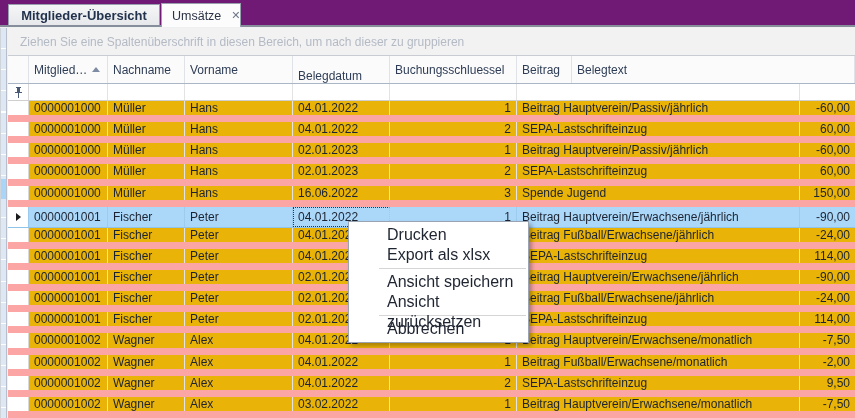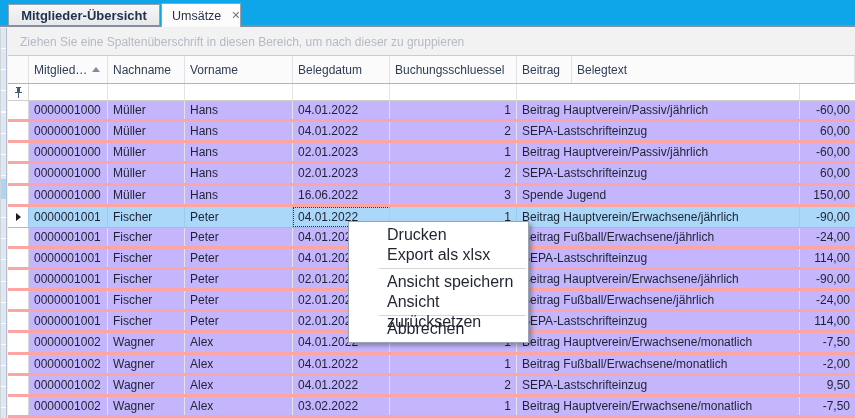--- a/index.html
+++ b/index.html
@@ -3,21 +3,21 @@
 <meta charset="utf-8">
 <style>
   * { box-sizing: border-box; margin: 0; padding: 0; }
   html,body { width:855px; height:418px; overflow:hidden; }
   body {
     font-family: "Liberation Sans", "DejaVu Sans", sans-serif;
     background:#eef0f1; position:relative; font-size:12px; color:#1c2433;
   }
 
   
-  .tabbar { position:absolute; left:0; top:0; width:855px; height:27px; background:#0ea5e9; }
+  .tabbar { position:absolute; left:0; top:0; width:855px; height:27px; background:#701a75; }
   .tabline { position:absolute; left:0; top:25px; width:855px; height:2px; background:#868e9c; }
   .tab { position:absolute; top:4px; height:21px; display:flex; align-items:center;
          border:1px solid #9aa1ae; border-bottom:none; padding:0 10px; cursor:default; }
   .tab-inactive { left:8px; width:152px; background:linear-gradient(#f6f6f7,#e6e8eb);
                   font-weight:bold; font-size:13px; color:#22324d; justify-content:center; }
   .tab-active { left:161px; width:80px; background:#fcfcfd; top:3px; height:24px; z-index:3;
                 font-size:12.5px; color:#2a3245; justify-content:space-between; }
   .tab-close { color:#6e7888; font-weight:bold; font-size:11px; margin-left:10px; cursor:pointer; }
 
   
@@ -42,21 +42,21 @@
   .hdr { height:28px; background:#fbfbfc; border-bottom:1px solid #aab6c6; color:#2e3d55; }
   .hdr .cell { border-right:1px solid #dfe2e7; }
   .sort-asc { width:0; height:0; margin-left:auto; margin-right:2px;
               border-left:4px solid transparent; border-right:4px solid transparent;
               border-bottom:5px solid #7d8ca3; }
   .ind { width:21px; flex:none; border-right:1px solid #d8d8d8; display:flex;
          align-items:center; justify-content:center; padding:0; }
 
   .filter-row { height:17px; background:#fff; border-bottom:1px solid #cfcfcf; }
 
-  .data-row { height:21.13px; border-bottom:3px solid #fca5a5; background:#c4b5fd; }
+  .data-row { height:21.13px; border-bottom:7px solid #fca5a5; background:#eab308; }
   .data-row.selected { background:#abd7f8; border-bottom:1px solid #8fc3ea; }
   .data-row.selected .cell { border-right-color:#9ccbee; }
   .data-row .ind { background:#fff; }
   .row-arrow { width:0; height:0; border-top:4px solid transparent; border-bottom:4px solid transparent;
                border-left:5px solid #1b1b1b; }
   .cell.focused { border:1px dotted #333; padding:0 4px; }
 
   
   .ctx-menu { position:absolute; left:348px; top:221px; width:181px; z-index:10;
     background:#ffffff; border:1px solid #9aa3b2; padding:3px 0;
@@ -92,21 +92,21 @@
   <div class="cell" style="width: 79px;">
         <span style="overflow: hidden; text-overflow: ellipsis;">Mitglieds-...</span>
         <span class="sort-asc"></span>
       </div>
       <div class="cell" style="width: 77px;">
         <span style="overflow: hidden; text-overflow: ellipsis;">Nachname</span>
       </div>
       <div class="cell" style="width: 108px;">
         <span style="overflow: hidden; text-overflow: ellipsis;">Vorname</span>
       </div>
-      <div class="cell" style="width: 97px;">
+      <div class="cell" style="width: 97px; align-items: flex-end;">
         <span style="overflow: hidden; text-overflow: ellipsis;">Belegdatum</span>
       </div>
       <div class="cell" style="width: 127px;">
         <span style="overflow: hidden; text-overflow: ellipsis;">Buchungsschluessel</span>
       </div>
       <div class="cell flex1">
         <span style="overflow: hidden; text-overflow: ellipsis;">Beitrag</span>
       </div>
       <div class="cell" style="width: 283px;">
         <span style="overflow: hidden; text-overflow: ellipsis;">Belegtext</span>

